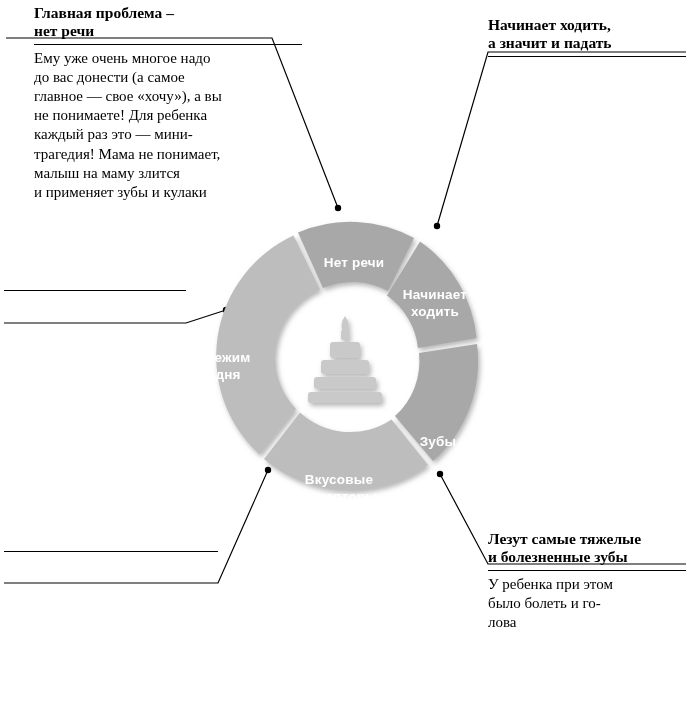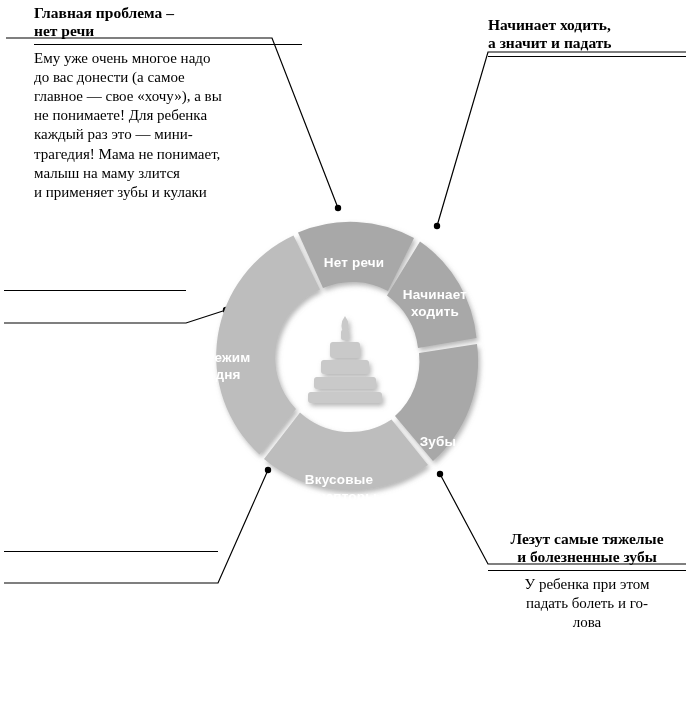--- a/index.html
+++ b/index.html
@@ -42,21 +42,21 @@
     line-height: 1.28;
     white-space: pre-line;
     margin: 0;
   }
 
   
   #c-speech   { left: 6px;   top: 4px;   width: 268px; margin-left: 28px; }
   #c-walk     { left: 488px; top: 16px;  width: 198px; }
   #c-regime   { left: 4px;   top: 288px; width: 182px; }
   #c-taste    { left: 4px;   top: 549px; width: 214px; }
-  #c-teeth    { left: 488px; top: 530px; width: 198px; text-align: center; }
+  #c-teeth    { left: 488px; top: 530px; width: 198px; }
 
   
   #lines {
     position: absolute;
     left: 0; top: 0;
     width: 690px; height: 724px;
     pointer-events: none;
   }
 
   
@@ -199,17 +199,17 @@
 
   <div class="callout" id="c-taste">
     <div class="rule"></div>
   </div>
 
   <div class="callout" id="c-teeth">
     <div class="head">Лезут самые тяжелые
 и болезненные зубы</div>
     <div class="rule"></div>
     <div class="body">У ребенка при этом
-падать болеть и го-
+было болеть и го-
 лова</div>
   </div>
 
 </div>
 
 </body></html>

